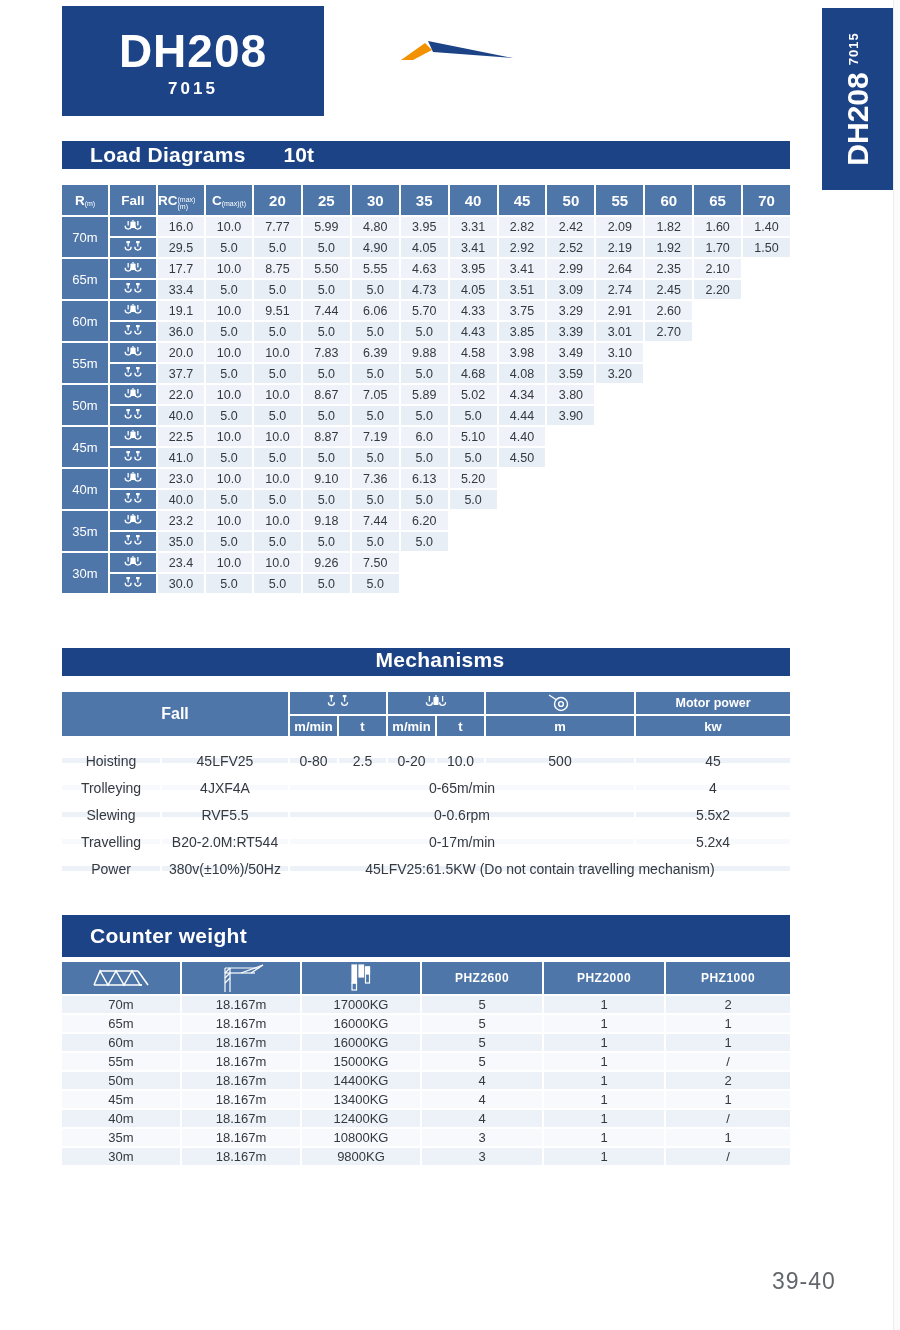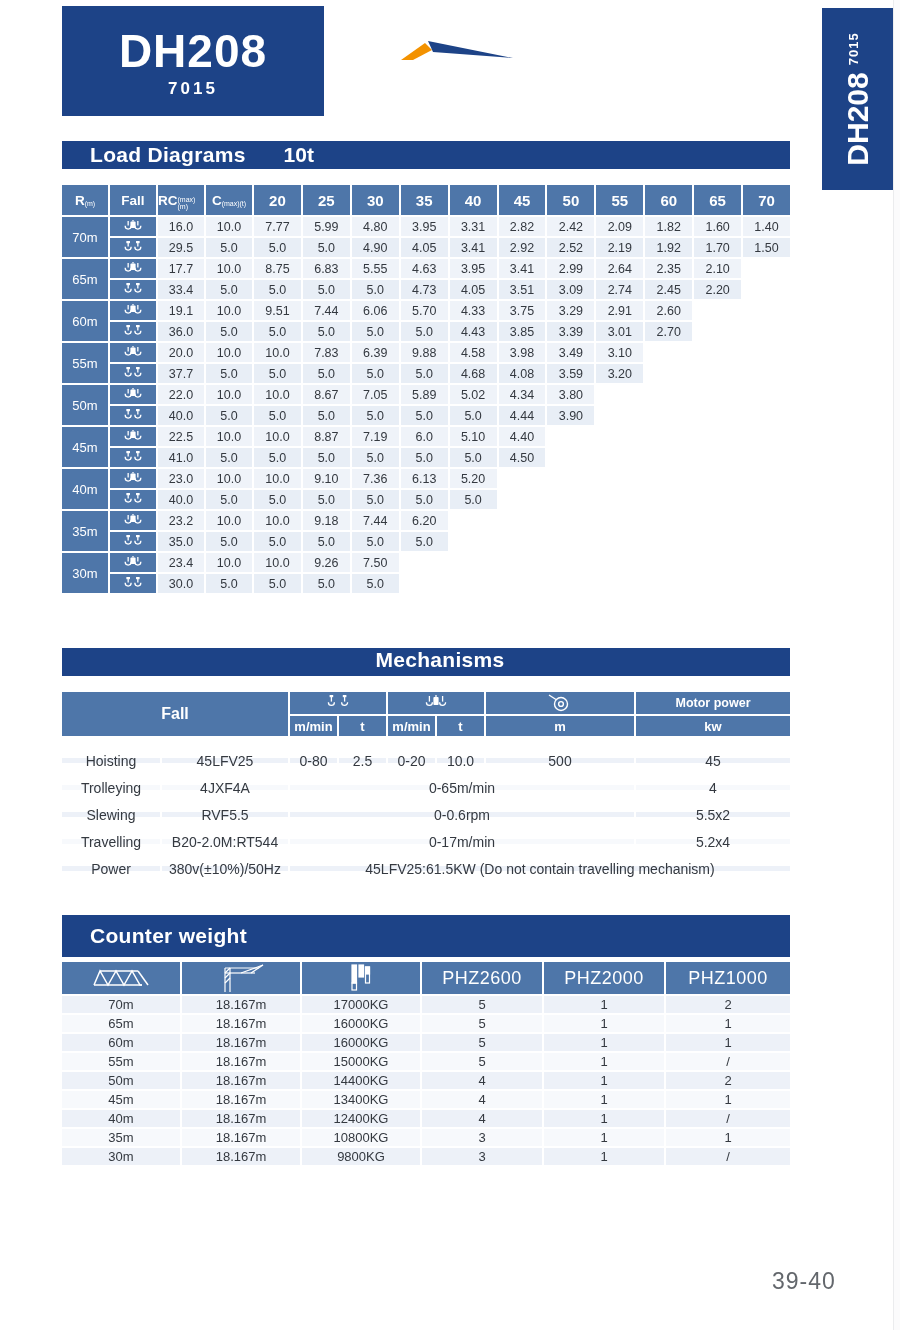--- a/index.html
+++ b/index.html
@@ -67,21 +67,21 @@
   .mt-power-h{font-size:12.5px;}
   .mt-cell{display:flex;align-items:center;justify-content:center;font-size:14px;color:var(--text);
     white-space:nowrap;margin-top:20px;}
   .row-a{background:var(--row-a);}
   .row-b{background:var(--row-b);}
   
   .cw-table{position:absolute;left:62px;top:962px;width:728px;display:grid;
     grid-template-columns:118px 118px 118px 120px 120px 1fr;
     grid-template-rows:32px;grid-auto-rows:17px;gap:2px;}
   .cw-h{background:var(--header-blue);color:#fff;display:flex;align-items:center;justify-content:center;
-    font-weight:normal;font-size:18px;letter-spacing:.5px;}
+    font-weight:bold;font-size:12px;letter-spacing:.5px;}
   .cw-cell{display:flex;align-items:center;justify-content:center;font-size:13px;color:var(--text);}
   
   .page-number{position:absolute;left:772px;top:1268px;font-size:23px;color:var(--gray);letter-spacing:1px;}
 </style>
 </head>
 <body>
 
 <div class="page">
 
   <div class="right-margin"></div>
@@ -194,21 +194,21 @@
       <path d="M15.84 1 v4.55"></path>
       <path d="M12.84 5.8500000000000005 a3 3.2 0 0 0 6 0"></path>
     </g>
           <rect x="8.4" y="1.56" width="5.2" height="6.5" rx="1" fill="#fff"></rect>
        <path d="M11 0 v1.56" stroke="#fff" stroke-width="1.3"></path>
         </svg>
       </div>
       <div class="lt-cell r0">17.7</div>
       <div class="lt-cell r0">10.0</div>
       <div class="lt-cell r0">8.75</div>
-      <div class="lt-cell r0">6.83</div>
+      <div class="lt-cell r0">5.50</div>
       <div class="lt-cell r0">5.55</div>
       <div class="lt-cell r0">4.63</div>
       <div class="lt-cell r0">3.95</div>
       <div class="lt-cell r0">3.41</div>
       <div class="lt-cell r0">2.99</div>
       <div class="lt-cell r0">2.64</div>
       <div class="lt-cell r0">2.35</div>
       <div class="lt-cell r0">2.10</div>
       <div class="lt-blank"></div>
       <div class="lt-fall">

